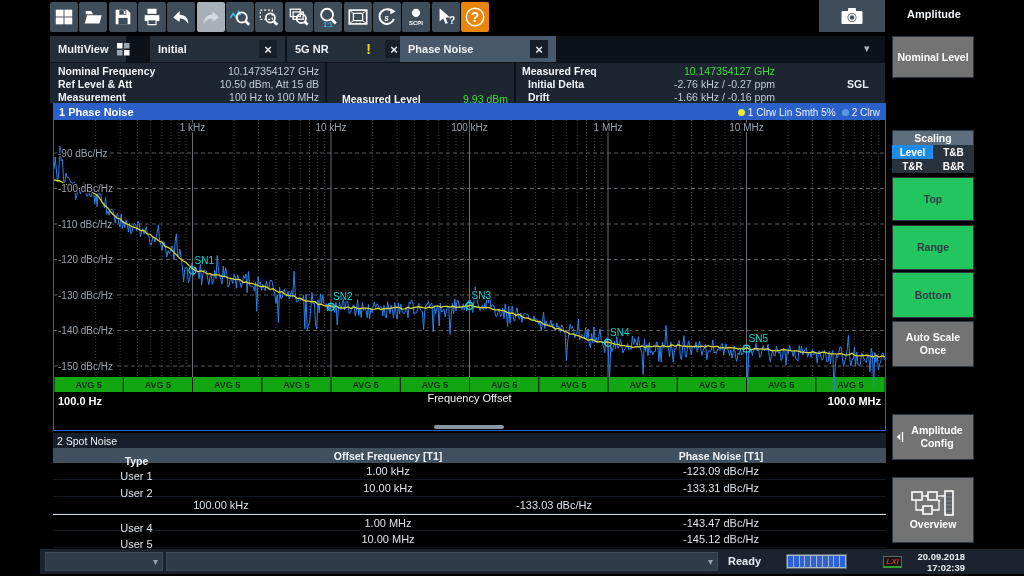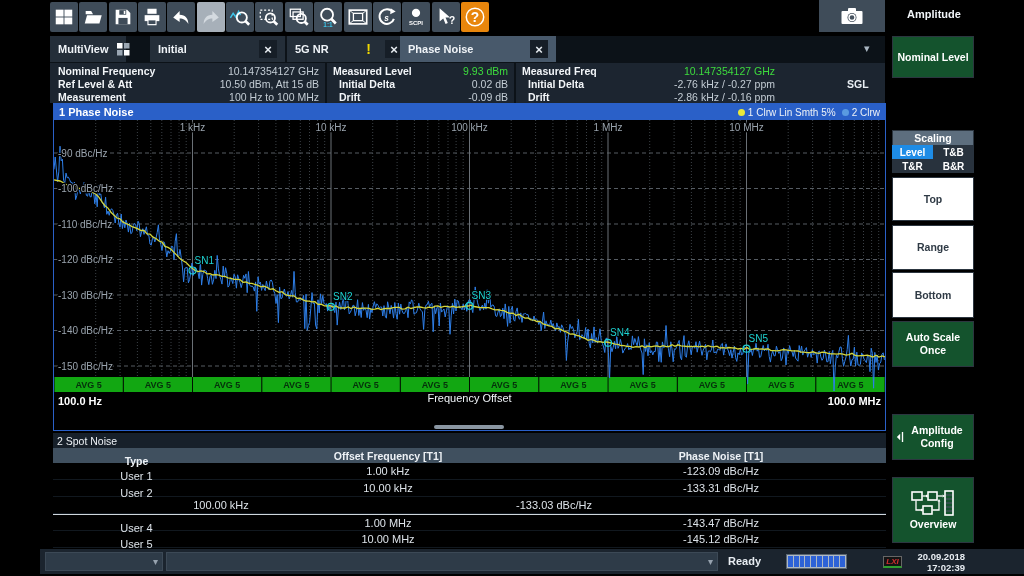--- a/index.html
+++ b/index.html
@@ -53,24 +53,24 @@
   #spot-header { height:15px; background:#40505f; display:flex; }
   #spot-header .hc { color:#eef2f6; font-size:10.5px; font-weight:600; display:flex; align-items:center; justify-content:center; }
   .spot-row { height:17px; display:flex; border-bottom:1px solid #11181f; }
   .spot-row.sep { border-top:1px solid #cfd6dc; }
   .spot-row .c { color:#dde3e9; font-size:11px; display:flex; align-items:center; justify-content:center; }
   .c0 { width:167px;margin-top:10px; } .c1 { width:336px; } .c2 { width:330px; }
 
   
   #sb-header { position:absolute; left:886px; top:0; width:96px; height:28px; color:#f0f4f8; font-size:11px; font-weight:bold;
                display:flex; align-items:center; justify-content:center; }
-  .sbtn { position:absolute; left:892px; width:82px; background:#14532d; border:1px solid #2c3640; color:#fff;
+  .sbtn { position:absolute; left:892px; width:82px; background:#737373; border:1px solid #2c3640; color:#fff;
           font-size:10.5px; font-weight:bold; display:flex; flex-direction:column; align-items:center; justify-content:center;
           text-align:center; line-height:13px; padding:2px; }
-  .sbtn.disabled { background:#ffffff; color:#2f3a45; }
+  .sbtn.disabled { background:#22c55e; color:#2f3a45; }
   #scaling-hdr { position:absolute; left:892px; top:130px; width:82px; height:15px; background:#5d6e7e; color:#fff;
           font-size:10.5px; font-weight:bold; display:flex; align-items:center; justify-content:center; border:1px solid #2c3640; border-bottom:none; }
   #scaling-grid { position:absolute; left:892px; top:145px; width:82px; height:28px; background:#28323d;
           display:grid; grid-template-columns:1fr 1fr; grid-template-rows:1fr 1fr; }
   .scell { display:flex; align-items:center; justify-content:center; color:#fff; font-size:10px; font-weight:bold; }
   .scell.sel { background:#1e8ce6; }
   #amp-cfg-icon { position:absolute; left:3px; top:15px; }
 
   
   #statusbar { position:absolute; left:40px; top:549px; width:984px; height:25px; background:#1b242e; }
@@ -245,21 +245,21 @@
         <div class="inforow" style="padding-left: 8px; padding-right: 6px;">
           <span class="lbl">Ref Level &amp; Att</span>
           <span class="val">10.50 dBm, Att 15 dB</span>
         </div>
         <div class="inforow" style="padding-left: 8px; padding-right: 6px;">
           <span class="lbl">Measurement</span>
           <span class="val">100 Hz to 100 MHz</span>
         </div>
       </div>
       <div class="infocol" style="width: 189px;">
-        <div class="inforow" style="padding-left: 6px; padding-right: 6px;">
+        <div class="inforow" style="padding-left: 15px; padding-right: 6px; margin-top: 28px;">
           <span class="lbl">Measured Level</span>
           <span class="val" style="color: rgb(61, 220, 61);">9.93 dBm</span>
         </div>
         <div class="inforow" style="padding-left: 12px; padding-right: 6px;">
           <span class="lbl">Initial Delta</span>
           <span class="val">0.02 dB</span>
         </div>
         <div class="inforow" style="padding-left: 12px; padding-right: 6px;">
           <span class="lbl">Drift</span>
           <span class="val">-0.09 dB</span>
@@ -269,21 +269,21 @@
         <div class="inforow" style="padding-left: 6px; padding-right: 110px;">
           <span class="lbl">Measured Freq</span>
           <span class="val" style="color: rgb(61, 220, 61);">10.147354127 GHz</span>
         </div>
         <div class="inforow" style="padding-left: 12px; padding-right: 110px;">
           <span class="lbl">Initial Delta</span>
           <span class="val">-2.76 kHz / -0.27 ppm</span>
         </div>
         <div class="inforow" style="padding-left: 12px; padding-right: 110px;">
           <span class="lbl">Drift</span>
-          <span class="val">-2.86 kHz / -0.16 ppm</span>
+          <span class="val">-1.66 kHz / -0.16 ppm</span>
         </div>
       </div>
     </div>
 
   <div id="pn-window">
     <div id="pn-titlebar">
       <span id="pn-title">1 Phase Noise</span>
       <div id="pn-legend">
           <span class="leg-item">
             <span class="leg-dot" style="background:#e8e83a"></span>

